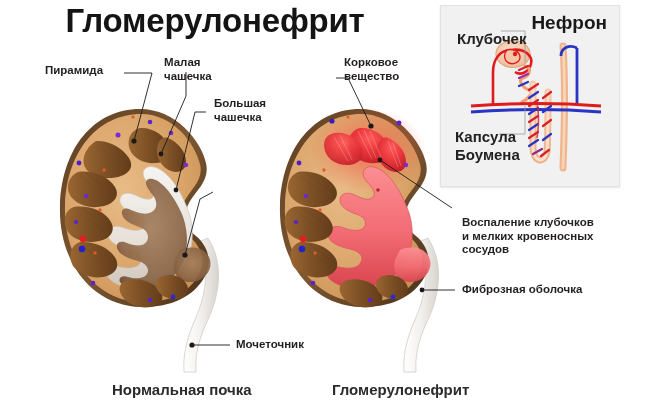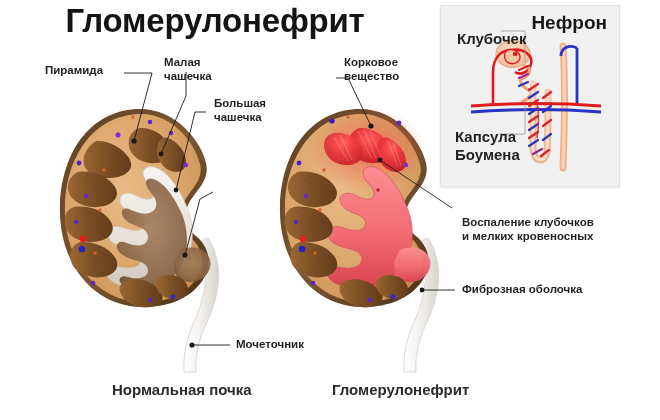--- a/index.html
+++ b/index.html
@@ -321,20 +321,21 @@
   <div class="lbl sm" style="left:236px;top:338px;">Мочеточник</div>
 
   <div class="lbl sm" style="left:344px;top:56px;">
     <div>Корковое</div>
     <div>вещество</div>
   </div>
 
   <div class="lbl sm" style="left:462px;top:196px;margin-top:20px;">
     <div>Воспаление клубочков</div>
     <div>и мелких кровеносных</div>
+    <div>сосудов</div>
   </div>
 
   <div class="lbl cap" style="left:112px;top:381px;">Нормальная почка</div>
 
   <div class="lbl sm" style="left:462px;top:283px;">Фиброзная оболочка</div>
   <div class="lbl cap" style="left:332px;top:381px;">Гломерулонефрит</div>
 
   <div id="inset">
     <div id="inset-title">Нефрон</div>
 

